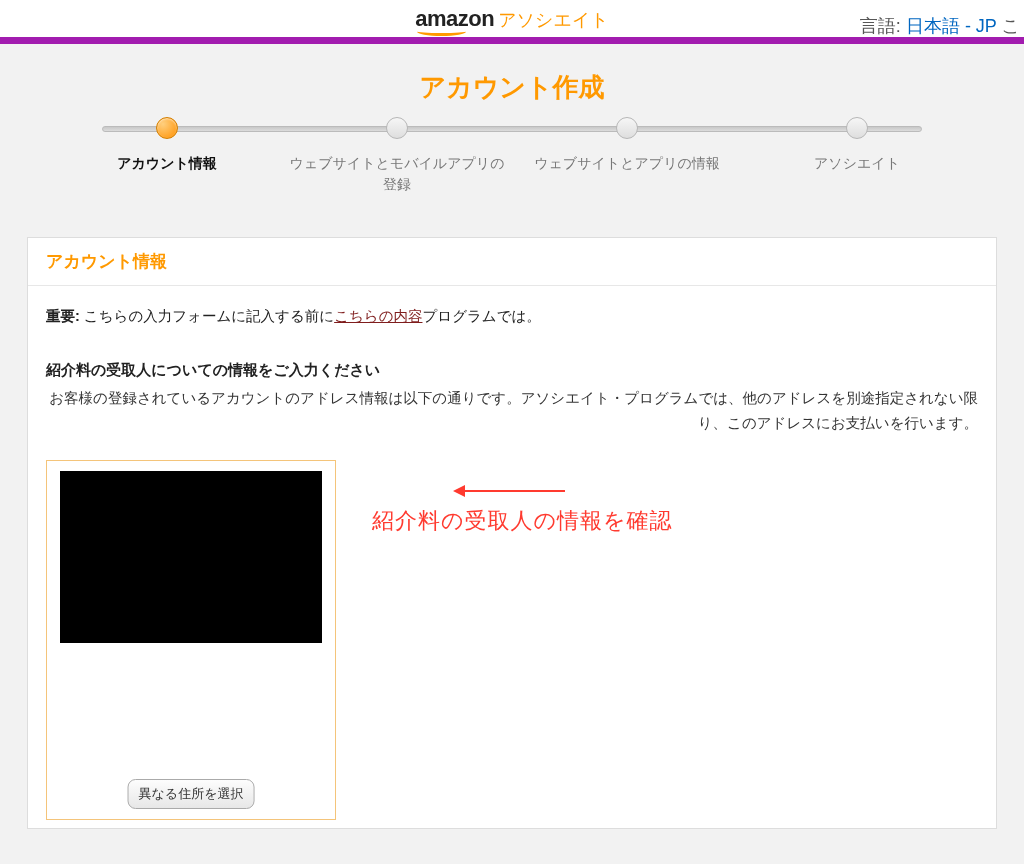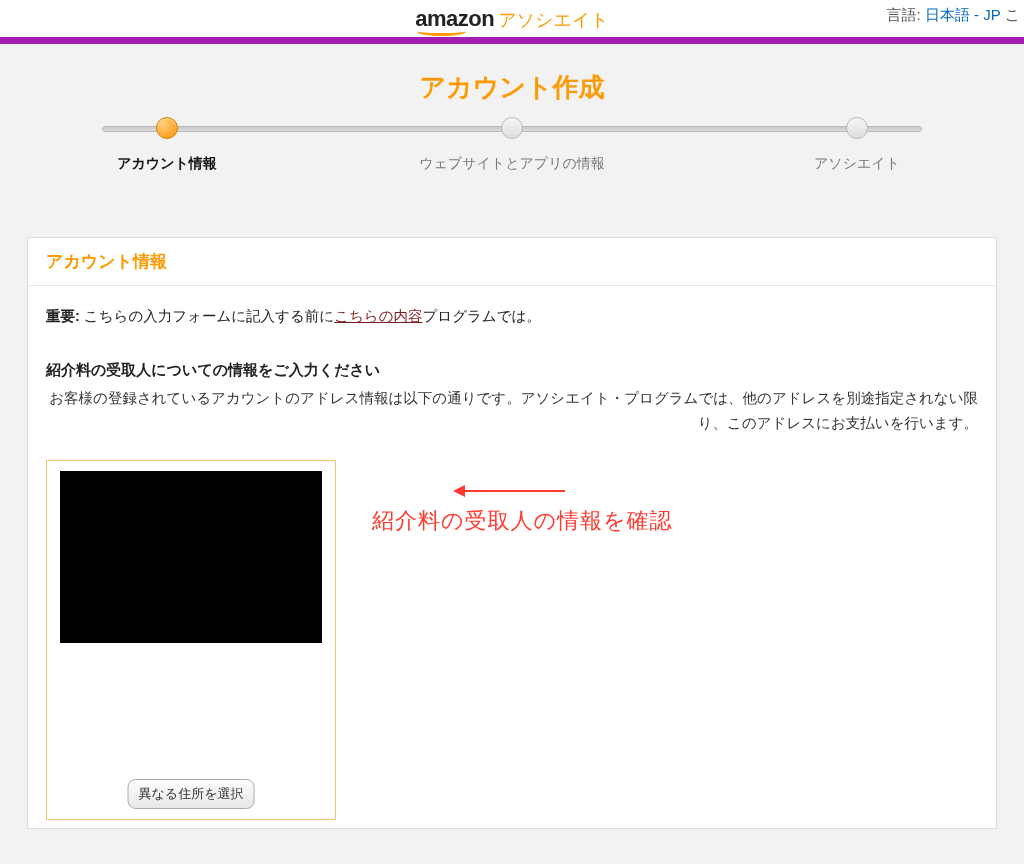--- a/index.html
+++ b/index.html
@@ -46,22 +46,22 @@
       border-radius: 0 0 50% 50%;
     }
     .logo-associate {
       color: #ff9900;
       font-size: 18px;
       font-weight: 400;
     }
     .lang-switch {
       position: absolute;
       right: 4px;
-      top: 6px;
-      font-size: 15px;
+      top: 14px;
+      font-size: 18px;
       color: #555;
     }
     .lang-switch .link {
       color: #0066c0;
     }
     .page-title {
       text-align: center;
       color: #ff9900;
       font-size: 26px;
       font-weight: 700;
@@ -238,20 +238,24 @@
 
 <div class="stepper">
   <div class="step-track"></div>
   <div class="step-nodes">
     <div class="step active">
       <div class="step-dot active"></div>
       <div class="step-label">アカウント情報</div>
     </div>
     <div class="step">
       <div class="step-dot"></div>
+      <div class="step-label">ウェブサイトとモバイルアプリの登録</div>
+    </div>
+    <div class="step">
+      <div class="step-dot"></div>
       <div class="step-label">ウェブサイトとアプリの情報</div>
     </div>
     <div class="step">
       <div class="step-dot"></div>
       <div class="step-label">アソシエイト</div>
     </div>
   </div>
 </div>
 
 <div class="card">

